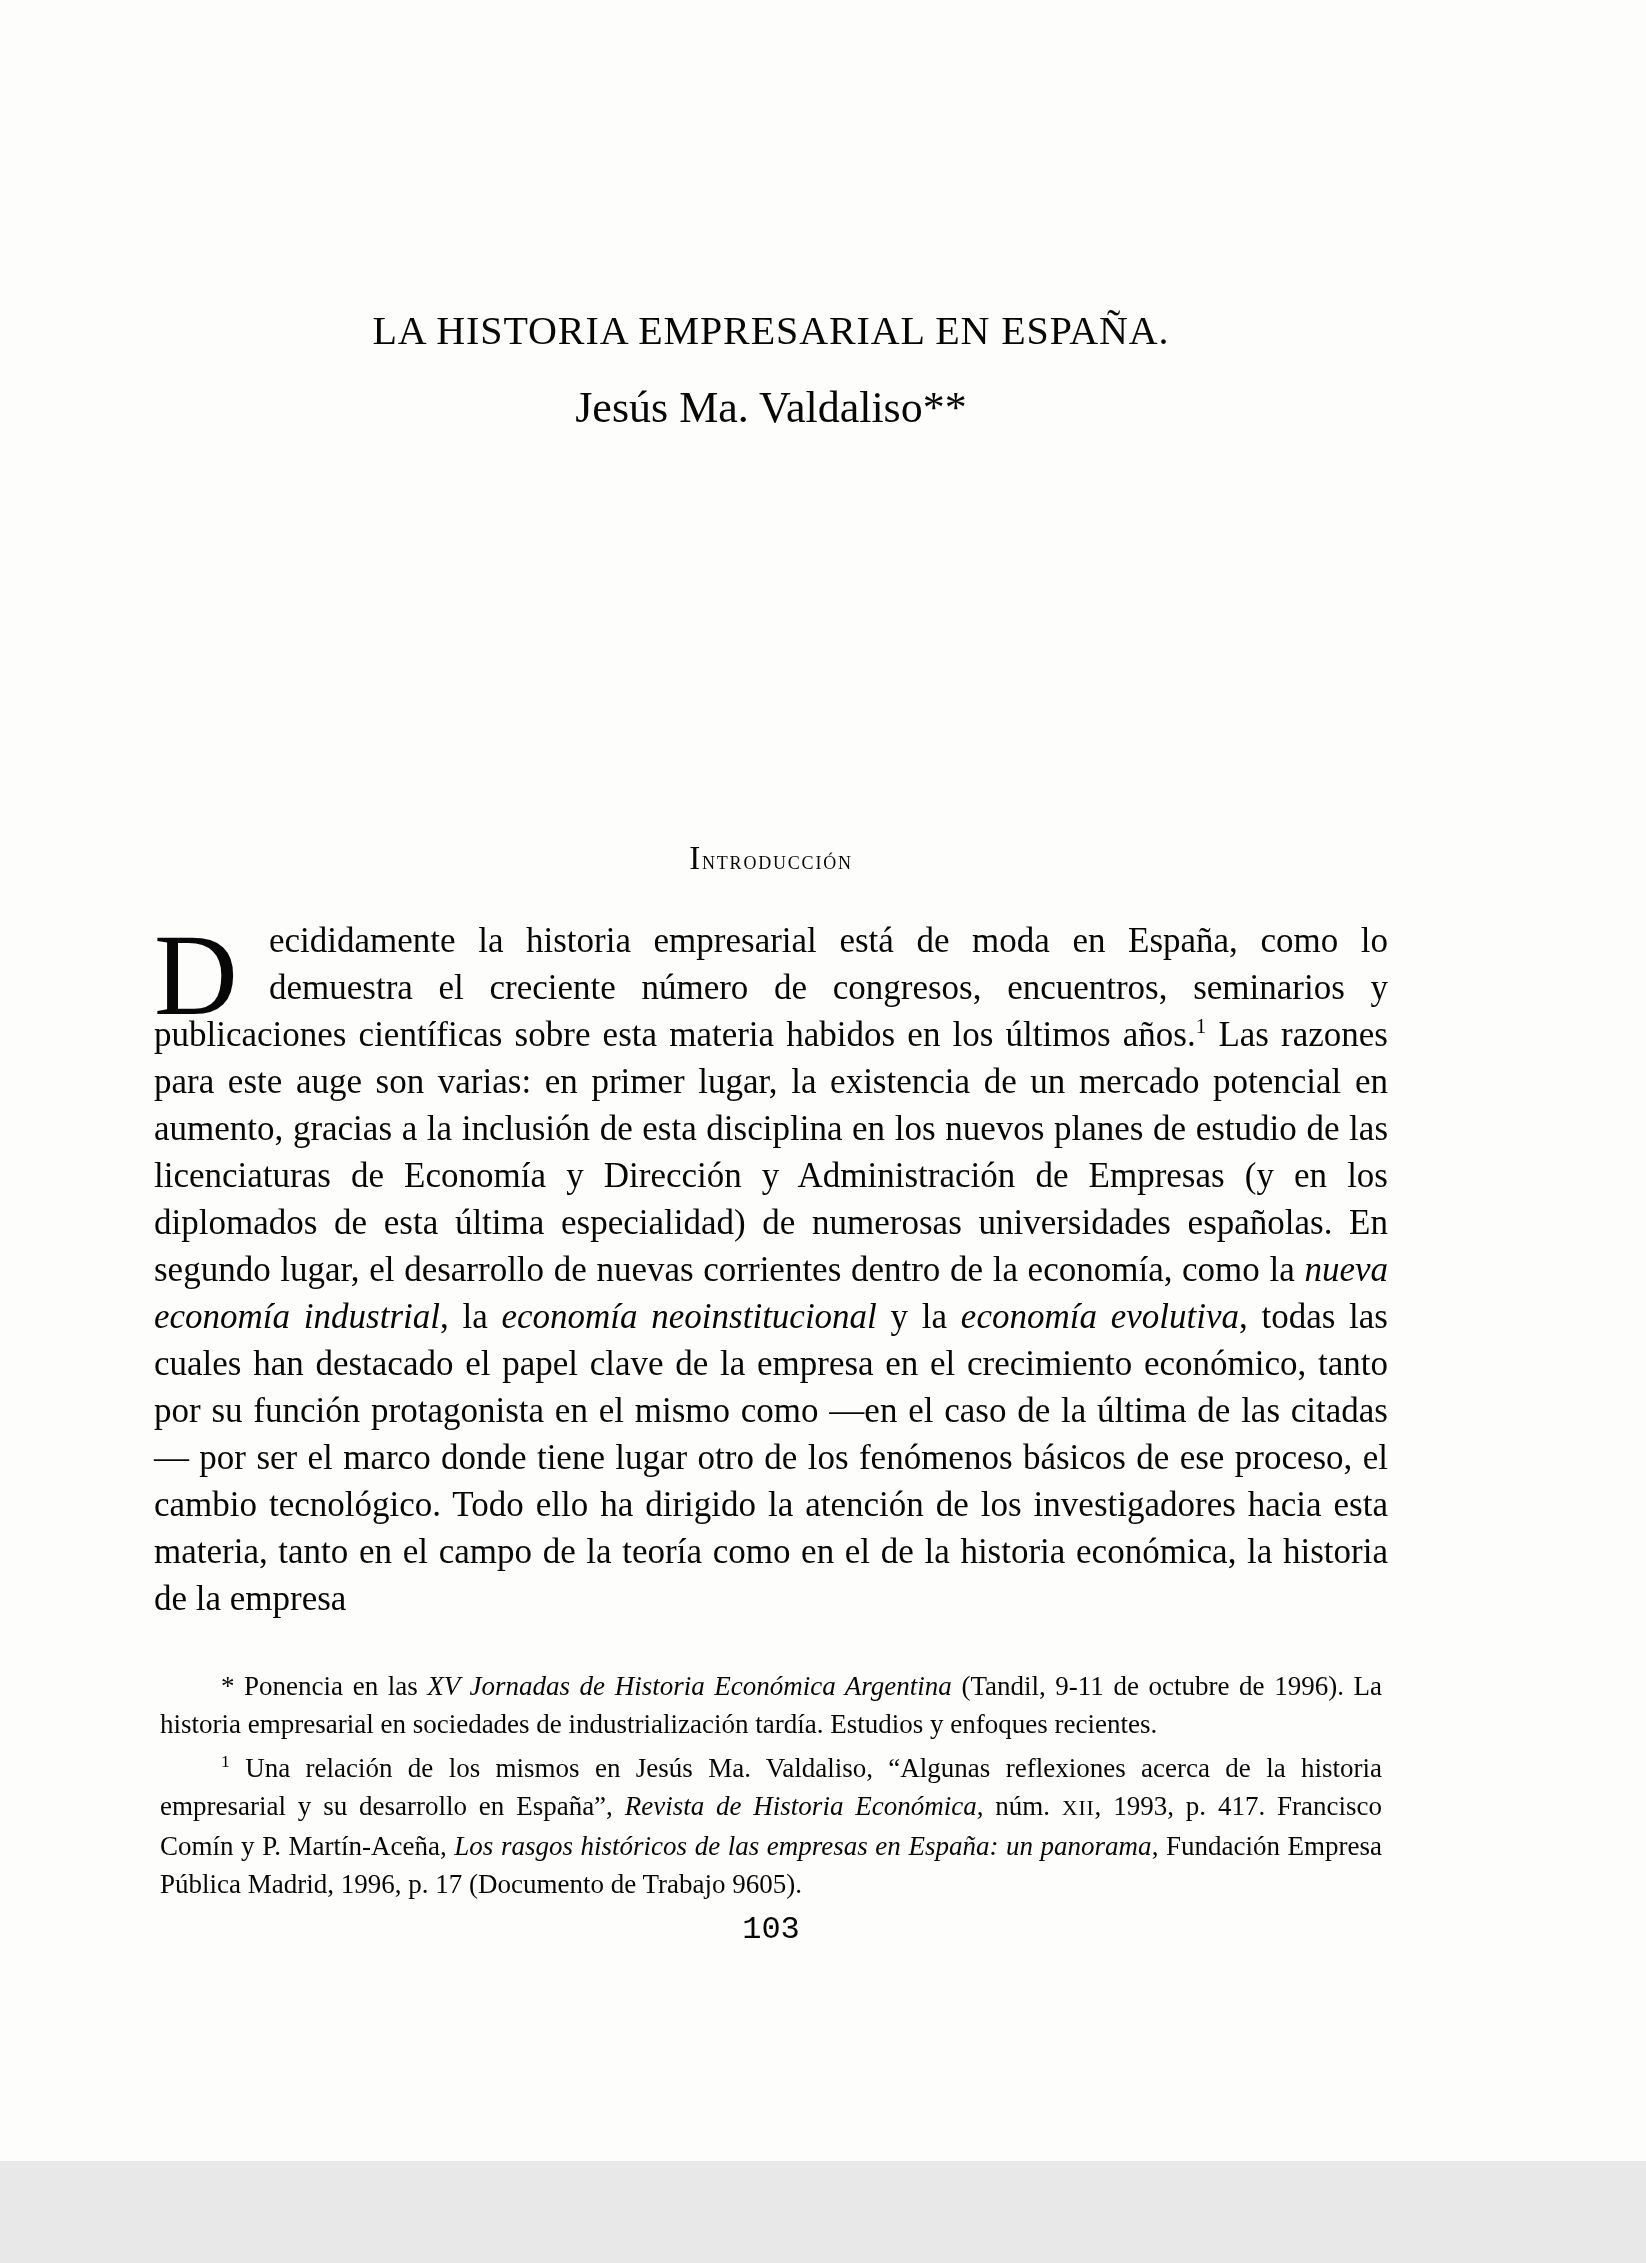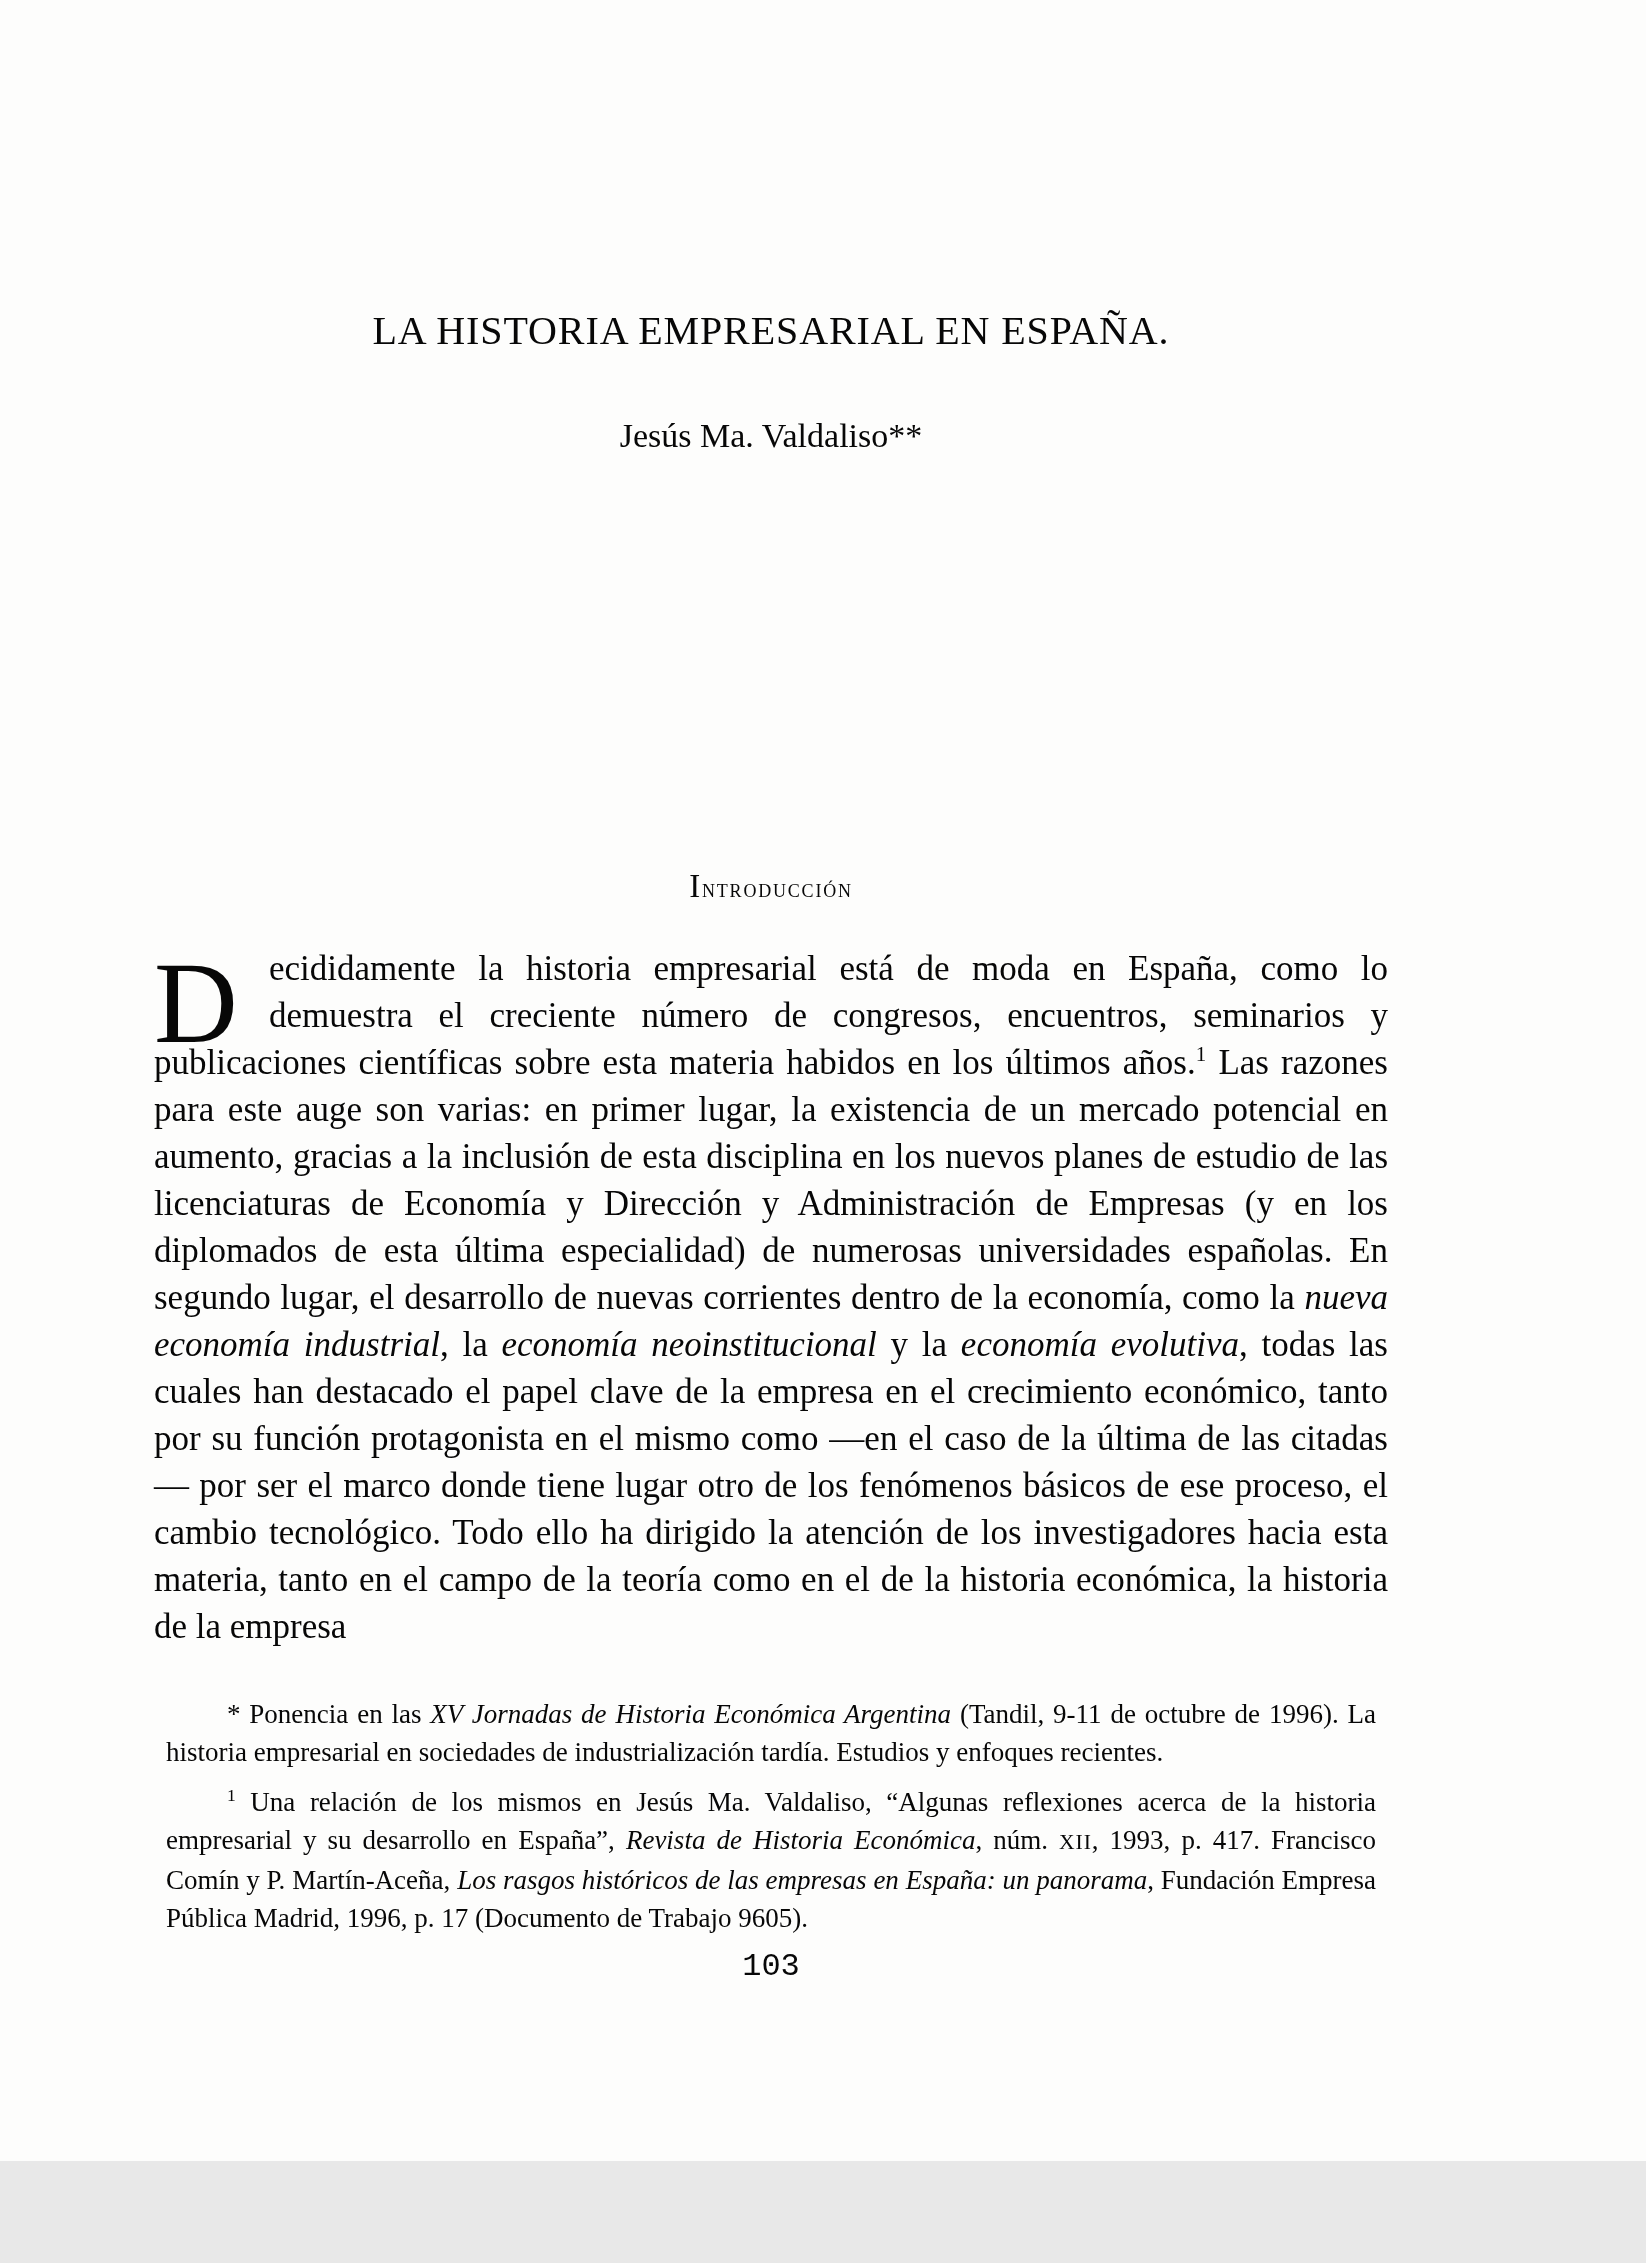--- a/index.html
+++ b/index.html
@@ -15,22 +15,22 @@
     overflow:hidden;
   }
   h1.title {
     margin:0; padding-top:303px;
     font-size:40px; line-height:55px;
     font-weight:normal; text-align:center;
     letter-spacing:0.9px; white-space:nowrap;
   }
   .tline { display:block; }
   .author {
-    margin-top:57px; text-align:center;
-    font-size:34px; line-height:41px;font-family:Liberation Serif, serif;
+    margin-top:29px; text-align:center;
+    font-size:44px; line-height:41px;font-family:Liberation Serif, serif;
   }
   .section-heading {
     margin-top:412px; text-align:center;
     font-size:33px; line-height:36px; letter-spacing:1.8px;
   }
   .sc-rest { font-size:18px; }
   .body-text {
     margin:36px 0 0 0;
     font-size:35px; line-height:47px;
     text-align:justify;
@@ -42,21 +42,21 @@
     font-size:116px; line-height:112px;
   }
   .italic { font-style:italic; }
   .sup-ref {
     font-size:0.6em; line-height:0; vertical-align:super;
   }
   .footnotes {
     margin-top:45px;
     font-size:27px; line-height:38px;
   }
-  .footnote { margin:12px; text-indent:61px; text-align:justify; }
+  .footnote { margin:6px; text-indent:61px; text-align:justify; }
   .fn-sup { font-size:0.65em; line-height:0; vertical-align:super; }
   .sc { font-size:0.8em; letter-spacing:0.9px; }
   .page-number {
     margin-top:9px; text-align:center;
     font-size:32px; line-height:36px;font-family:Liberation Mono, monospace;
   }
 </style>
 </head>
 <body>
 

